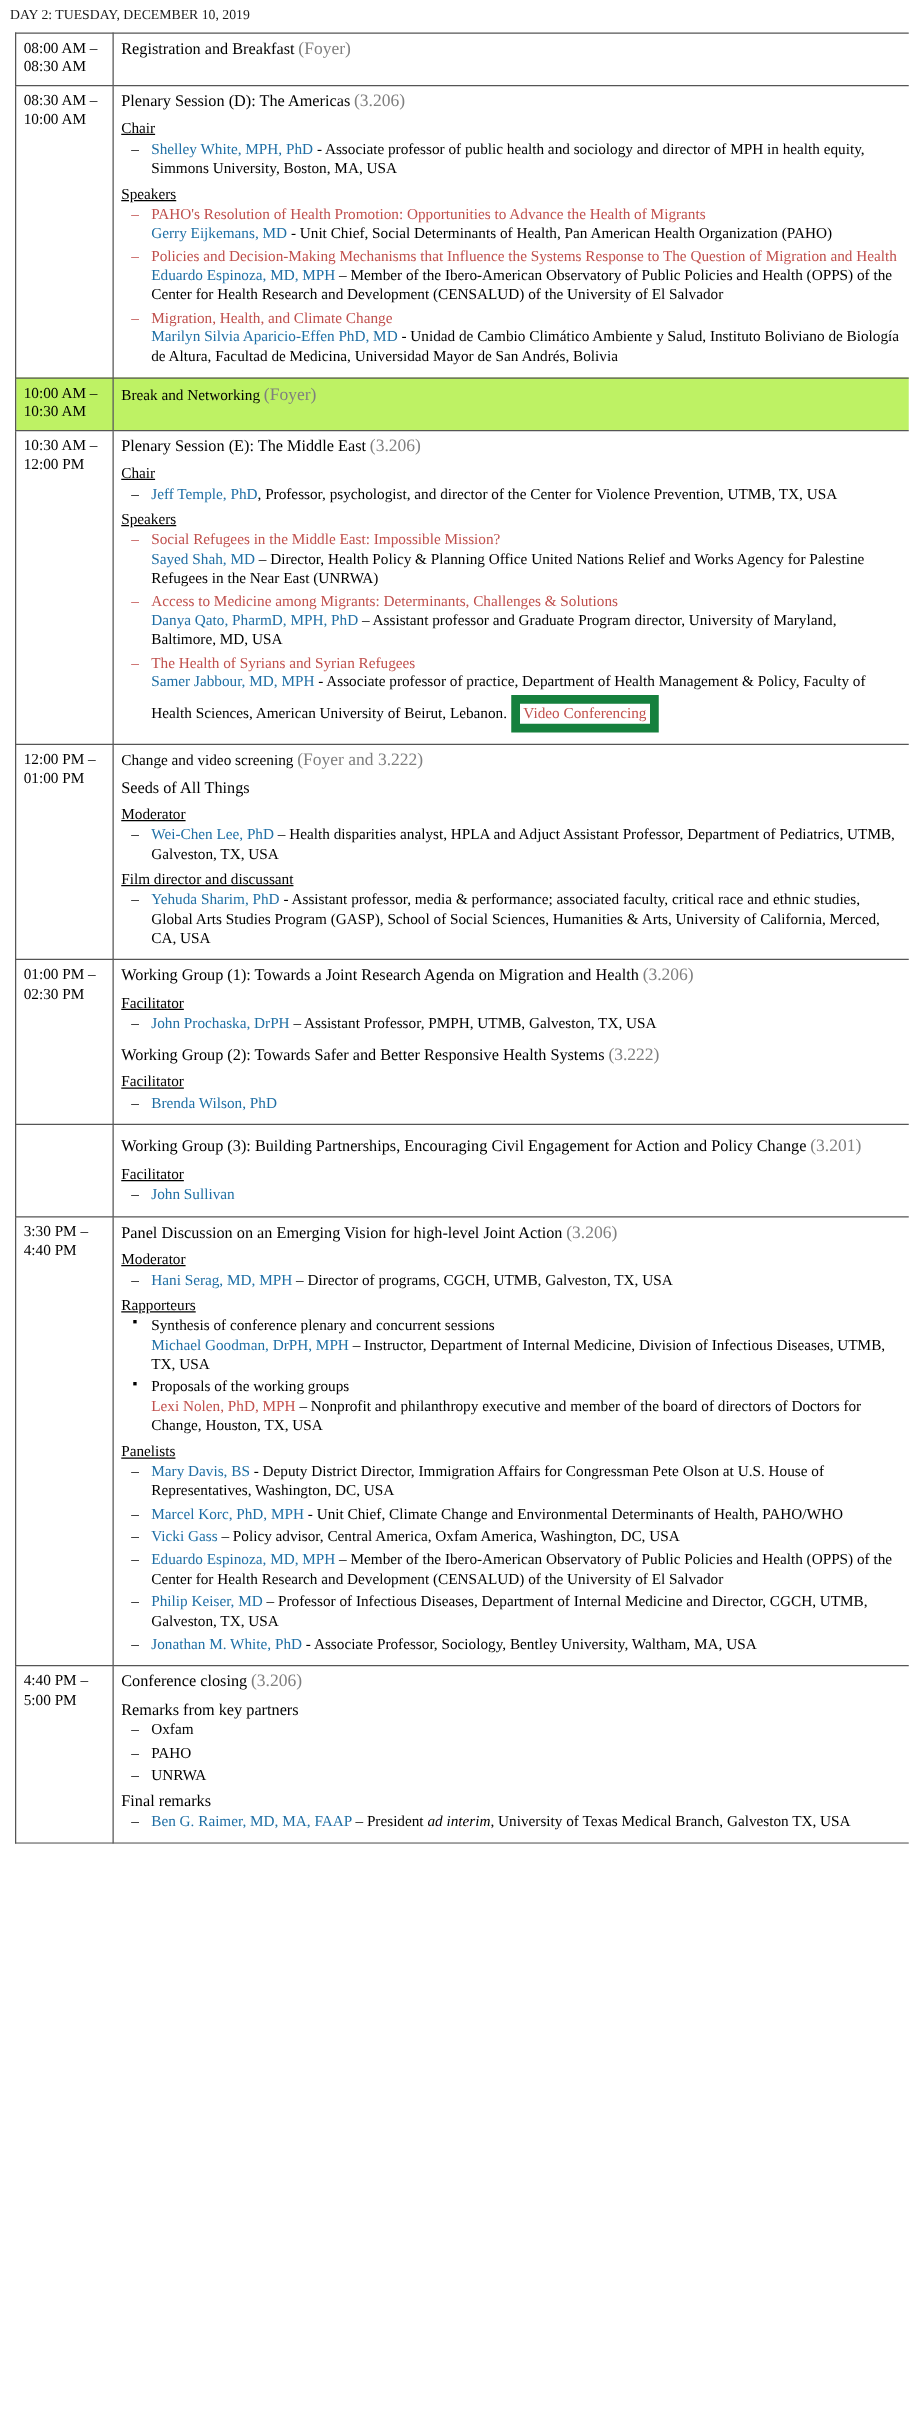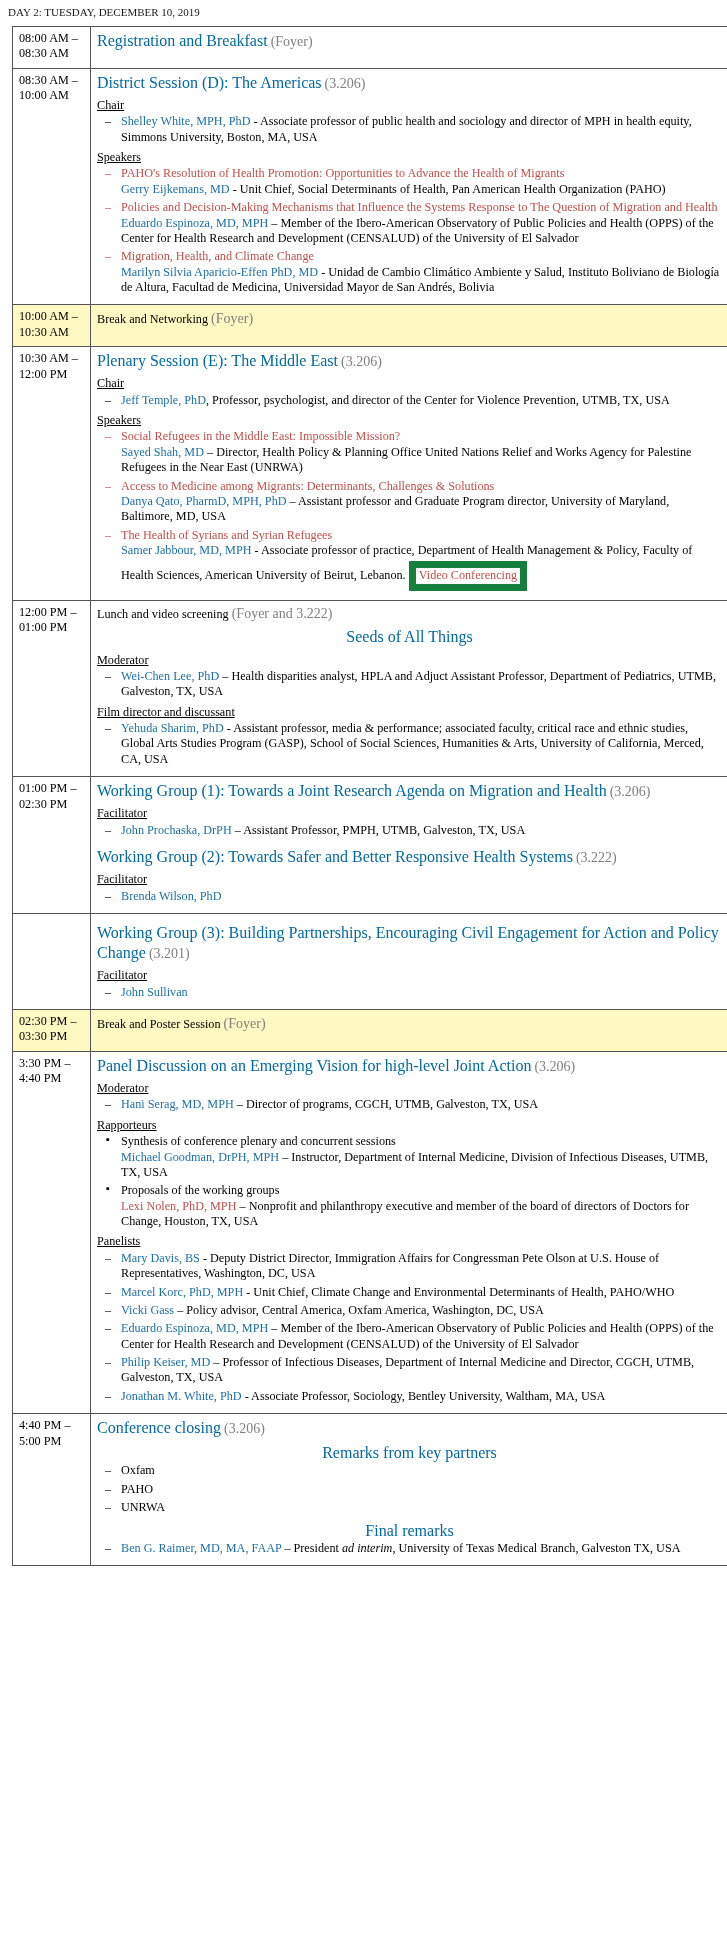--- a/index.html
+++ b/index.html
@@ -32,26 +32,25 @@
     font-size: 12.2px;
     line-height: 1.26;
   }
   td.time {
     width: 78px;
     font-size: 11.3px;
     padding-top: 5px;
     white-space: normal;
   }
   td.body { padding-left: 9px; }
-  tr.break td { background: #fef9c3; }
+  tr.break td { background: #bef264; }
   tr.break td.body { padding-top: 5px; }
   .sess-title {
-    color: #0369a1;
-    font-size: 16px;
-    text-align: center;
+    color: #000000;
+    font-size: 13px;
   }
   .room {
     color: #7f7f7f;
     font-size: 14px;
   }
   .plain { color: #000; }
   .sub-head {
     text-decoration: underline;
     margin-top: 5px;
     margin-bottom: 1px;
@@ -116,21 +115,21 @@
     <td class="time">08:00 AM – 08:30 AM</td>
     <td class="body">
       <span class="sess-title">Registration and Breakfast</span>
       <span class="room">(Foyer)</span>
     </td>
   </tr>
 
   <tr>
     <td class="time">08:30 AM – 10:00 AM</td>
     <td class="body">
-      <span class="sess-title">District Session (D): The Americas</span>
+      <span class="sess-title">Plenary Session (D): The Americas</span>
       <span class="room">(3.206)</span>
       <div class="sub-head">Chair</div>
       <ul class="dash">
         <li>
           <span class="name-blue">Shelley White, MPH, PhD</span><span> - Associate professor of public health and sociology and director of MPH in health equity, Simmons University, Boston, MA, USA</span>
         </li>
       </ul>
       <div class="sub-head">Speakers</div>
       <ul class="dash">
         <li class="red-dash">
@@ -183,21 +182,21 @@
           <span class="name-blue">Samer Jabbour, MD, MPH</span><span> - Associate professor of practice, Department of Health Management &amp; Policy, Faculty of Health Sciences, American University of Beirut, Lebanon.</span>
           <span class="vc-box block">Video Conferencing</span>
         </li>
       </ul>
     </td>
   </tr>
 
   <tr>
     <td class="time">12:00 PM – 01:00 PM</td>
     <td class="body">
-      <span class="plain">Lunch and video screening</span>
+      <span class="plain">Change and video screening</span>
       <span class="room">(Foyer and 3.222)</span>
       <div class="sess-title mt4">Seeds of All Things</div>
       <div class="sub-head">Moderator</div>
       <ul class="dash">
         <li>
           <span class="name-blue">Wei-Chen Lee, PhD</span><span> – Health disparities analyst, HPLA and Adjuct Assistant Professor, Department of Pediatrics, UTMB, Galveston, TX, USA</span>
         </li>
       </ul>
       <div class="sub-head">Film director and discussant</div>
       <ul class="dash">
@@ -241,27 +240,20 @@
       </div>
       <div class="sub-head">Facilitator</div>
       <ul class="dash">
         <li>
           <span class="name-blue">John Sullivan</span>
         </li>
       </ul>
     </td>
   </tr>
 
-  <tr class="break">
-    <td class="time">02:30 PM – 03:30 PM</td>
-    <td class="body">
-      <span class="plain">Break and Poster Session</span>
-      <span class="room">(Foyer)</span>
-    </td>
-  </tr>
 
   <tr>
     <td class="time">3:30 PM – 4:40 PM</td>
     <td class="body">
       <span class="sess-title">Panel Discussion on an Emerging Vision for high-level Joint Action</span>
       <span class="room">(3.206)</span>
       <div class="sub-head">Moderator</div>
       <ul class="dash">
         <li>
           <span class="name-blue">Hani Serag, MD, MPH</span><span> – Director of programs, CGCH, UTMB, Galveston, TX, USA</span>

